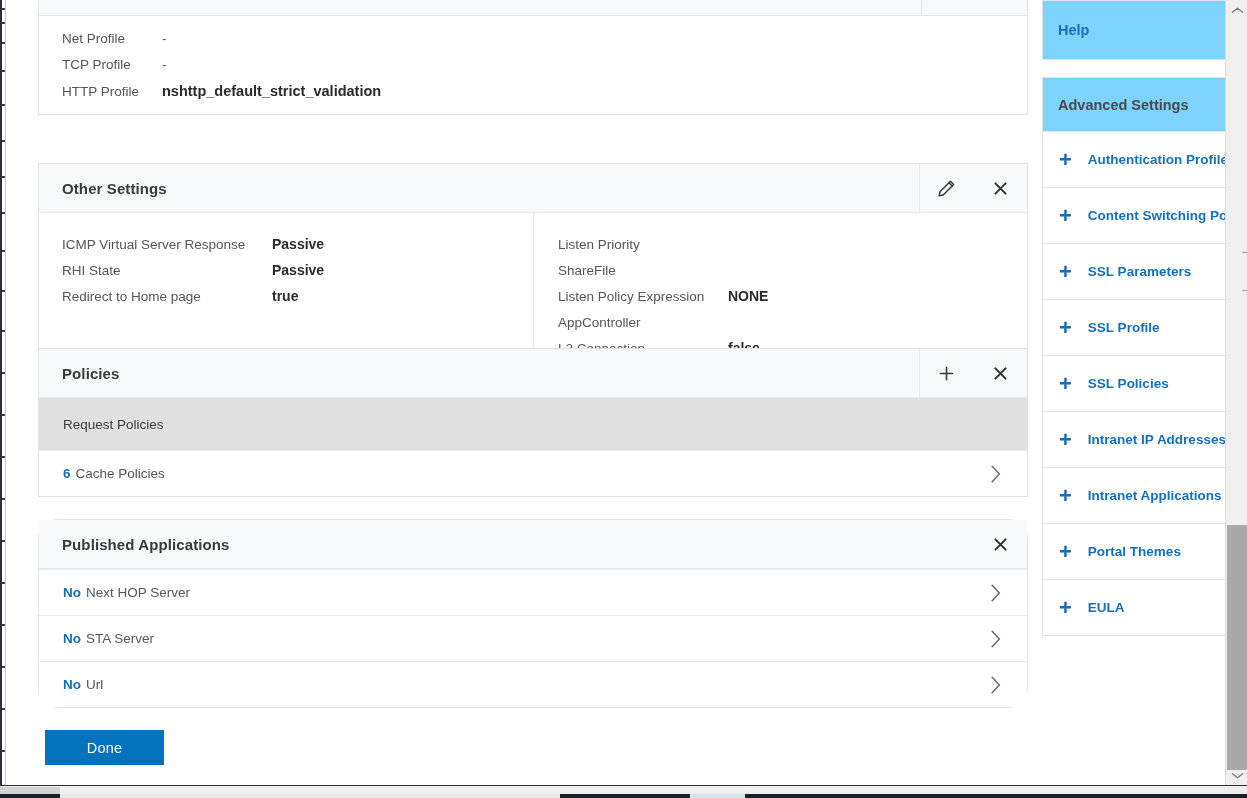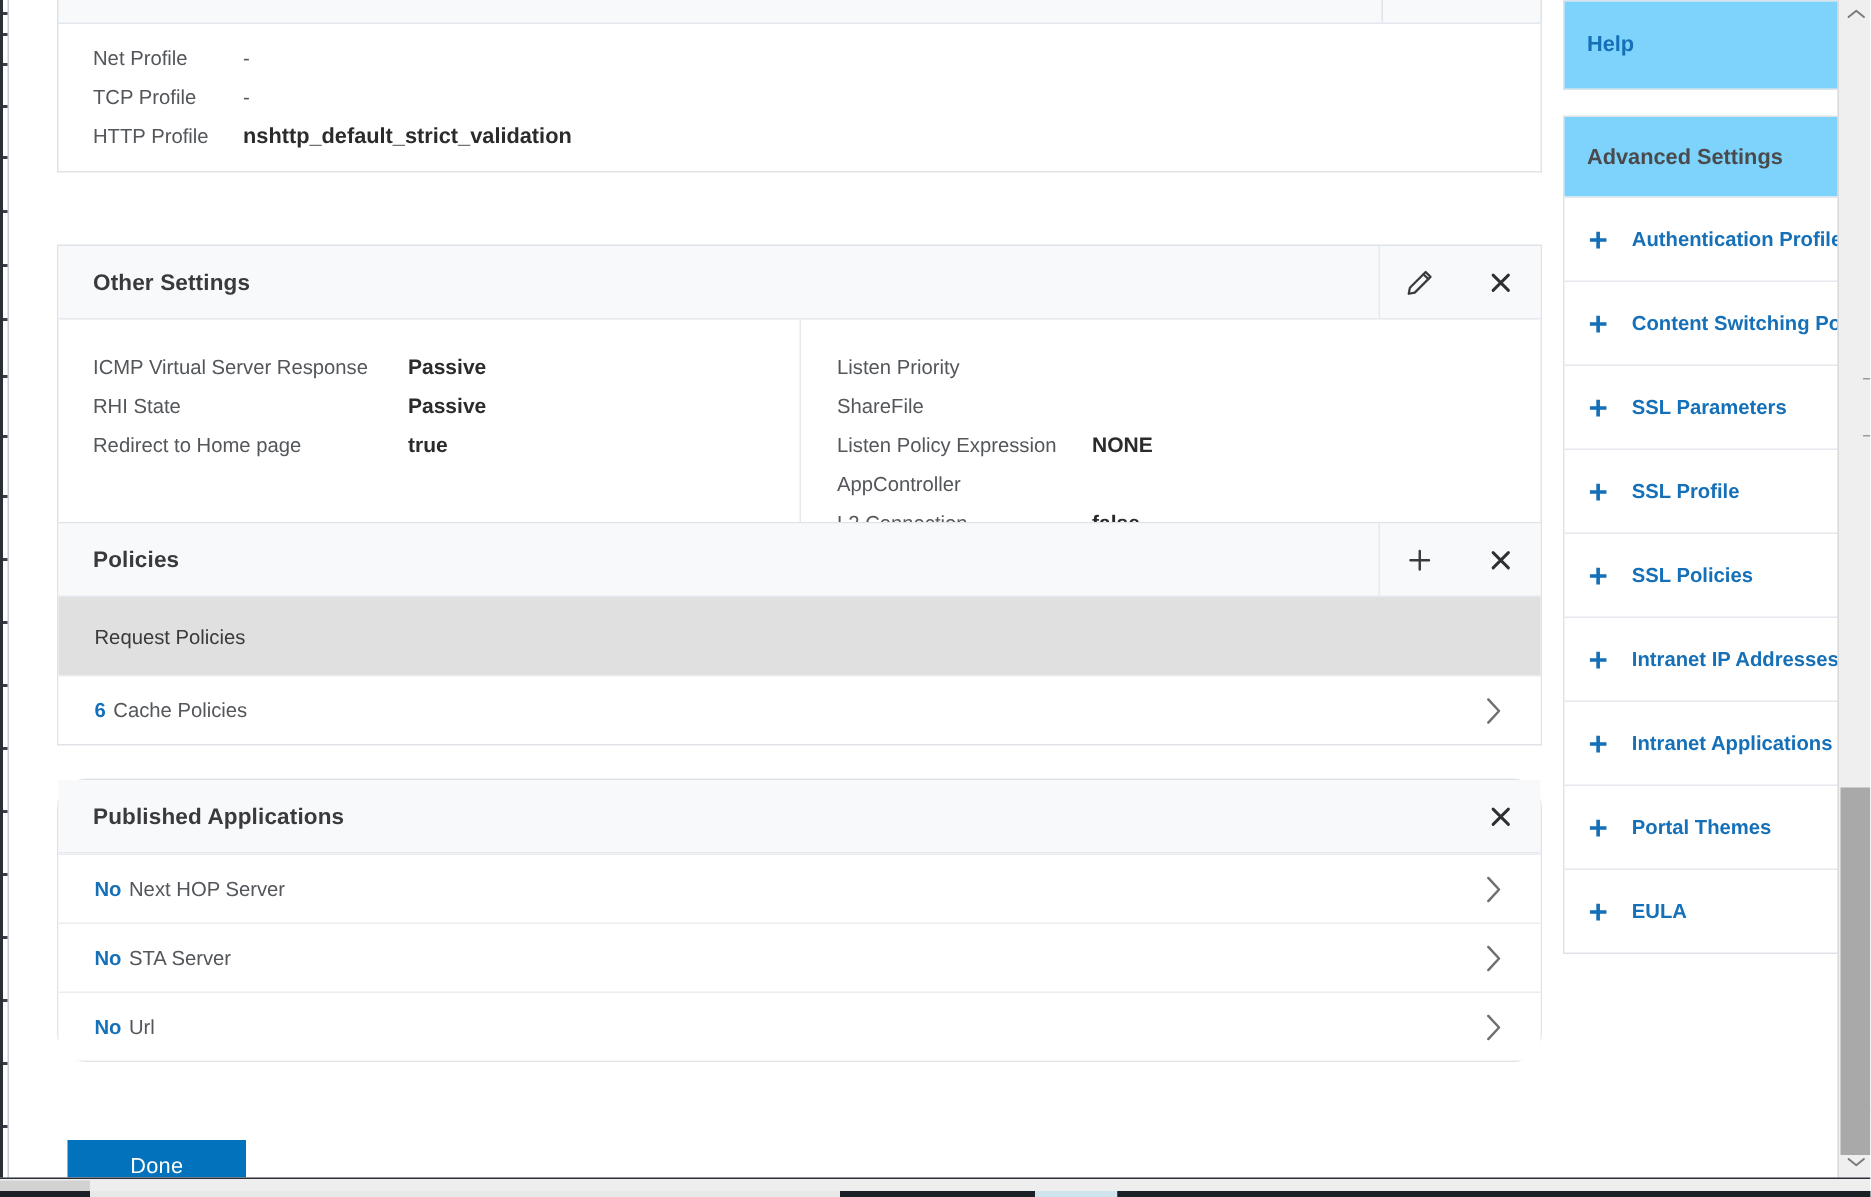--- a/index.html
+++ b/index.html
@@ -501,21 +501,21 @@
         <span class="hl">No</span>
         <span>Url</span>
         <span class="row-chevron">
           <svg width="15" height="22" viewBox="0 0 12 20" fill="none" stroke="#6d6f73" stroke-width="1.5" stroke-linecap="round" stroke-linejoin="round">
             <path d="M3 3 L9.5 10 L3 17"></path>
           </svg>
         </span>
       </div>
     </div>
 
-    <button class="done-btn" style="top:760px;">Done</button>
+    <button class="done-btn" style="top:730px;">Done</button>
 
     <div class="sidebar">
 
       <div class="side-card">
         <div class="side-head help">
           <span class="side-link">Help</span>
         </div>
       </div>
 
       <div class="side-card">

